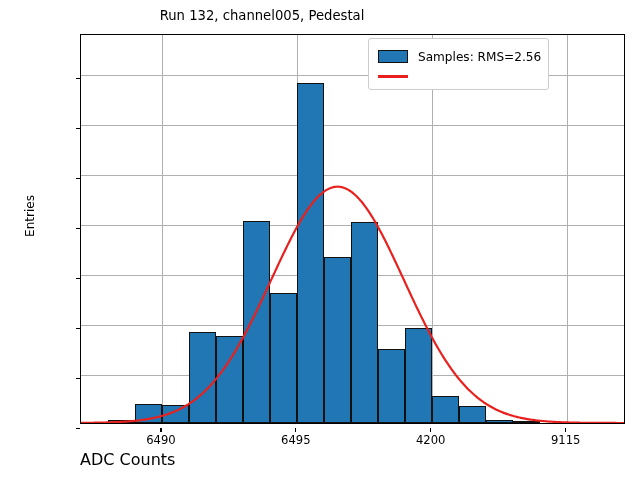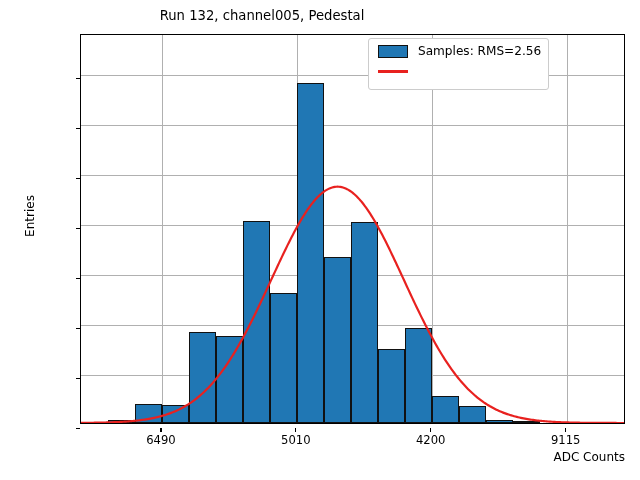--- a/index.html
+++ b/index.html
@@ -55,40 +55,40 @@
     text-align:center;white-space:nowrap;
     transform:translateX(-50%);
   }
   .xtick-mark{
     position:absolute;top:424px;width:1.1px;height:4px;background:#000;
   }
 
   
   #xlabel{
     position:absolute;left:80px;top:450px;width:545px;
-    text-align:right;font-size:12px;color:#000;
+    text-align:left;font-size:16px;color:#000;
   }
   #ylabel{
     position:absolute;left:-70px;top:209px;width:200px;
     text-align:center;font-size:12px;color:#000;
     transform:rotate(-90deg);
     transform-origin:center center;
   }
 
   
   #legend{
     position:absolute;left:368px;top:38px;
     background:#ffffff;
     border:1px solid #cccccc;
     border-radius:3px;
     padding:5px 7px 5px 7px;
     box-sizing:border-box;
   }
   .legend-row{
-    display:flex;align-items:flex-start;
+    display:flex;align-items:flex-end;
     height:20px;
   }
   .legend-key{
     width:34px;height:15px;margin-right:8px;
     display:flex;align-items:center;justify-content:center;
     flex:0 0 auto;
   }
   .swatch-patch{
     width:30px;height:13px;background:#2077b4;
     border:1.1px solid #111;box-sizing:border-box;
@@ -147,21 +147,21 @@
       <div class="ytick-mark" style="top: 373.5px;"></div>
       <div class="ytick-mark" style="top: 323.5px;"></div>
       <div class="ytick-mark" style="top: 273.5px;"></div>
       <div class="ytick-mark" style="top: 223.5px;"></div>
       <div class="ytick-mark" style="top: 173.5px;"></div>
       <div class="ytick-mark" style="top: 123.5px;"></div>
       <div class="ytick-mark" style="top: 73.5px;"></div>
       <div class="xtick-mark" style="left: 160.441px;"></div>
       <div class="xtick" style="left: 160.941px;">6490</div>
       <div class="xtick-mark" style="left: 295.342px;"></div>
-      <div class="xtick" style="left: 295.842px;">5010</div>
+      <div class="xtick" style="left: 295.842px;">6495</div>
       <div class="xtick-mark" style="left: 430.243px;"></div>
       <div class="xtick" style="left: 430.743px;">4200</div>
       <div class="xtick-mark" style="left: 565.144px;"></div>
       <div class="xtick" style="left: 565.644px;">9115</div>
     </div>
 
   <div id="xlabel">ADC Counts</div>
   <div id="ylabel">Entries</div>
 
   <div id="legend">

